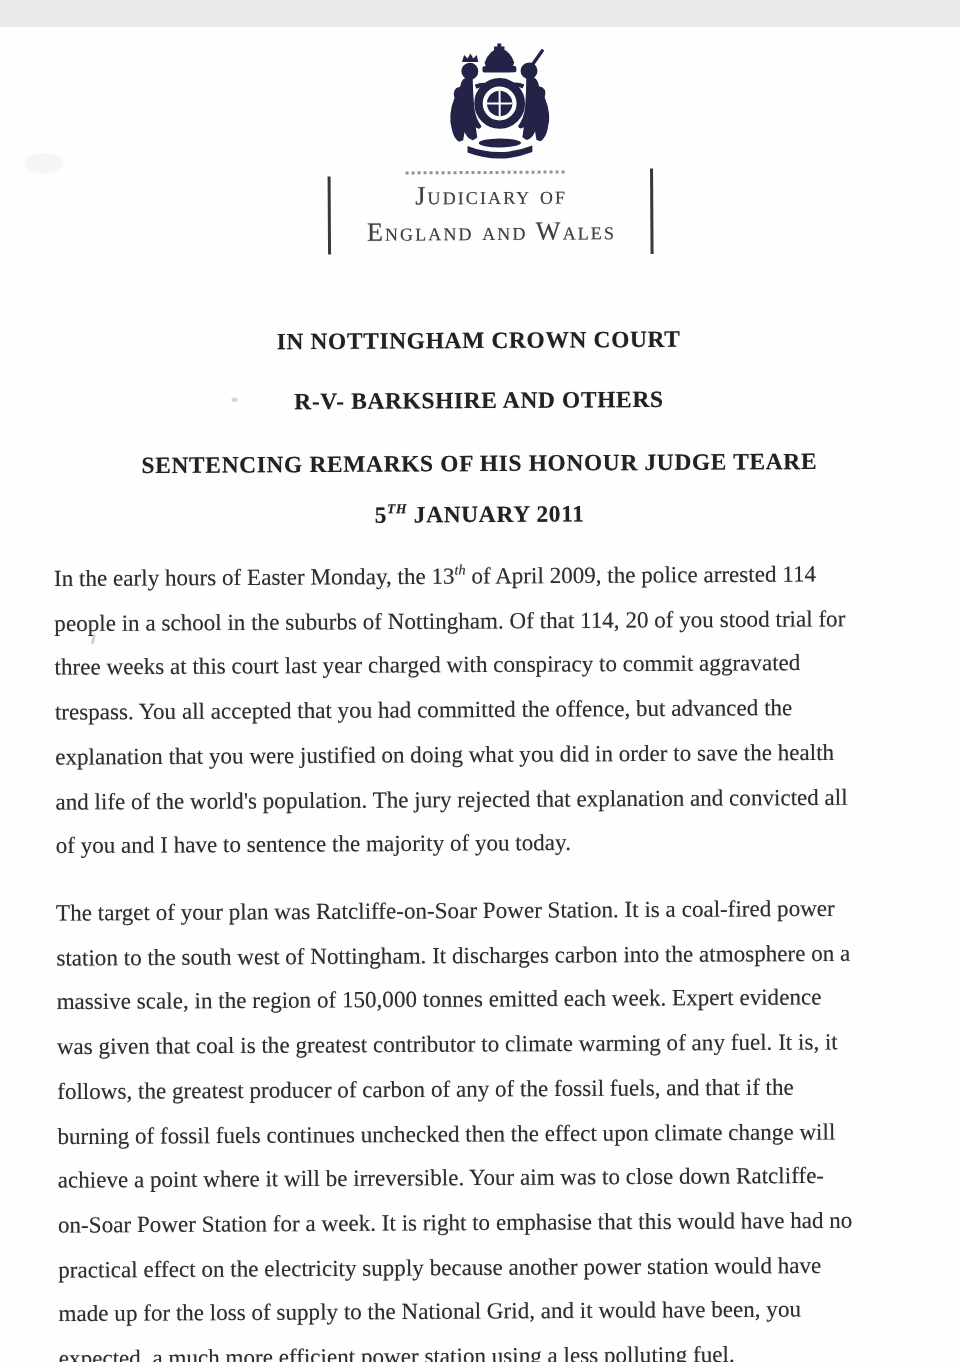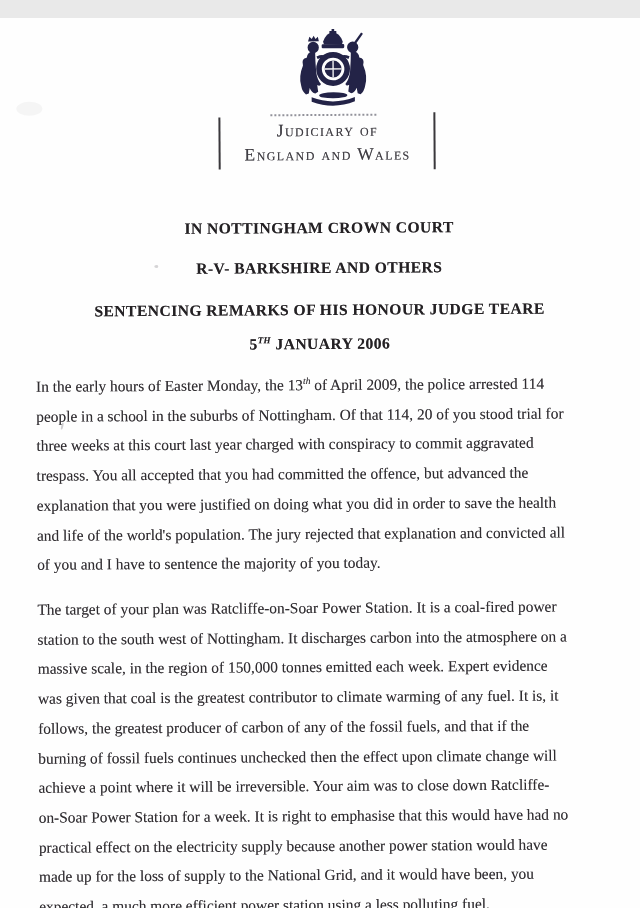--- a/index.html
+++ b/index.html
@@ -104,21 +104,21 @@
     <div class="bracket left"></div>
     <div class="bracket right"></div>
     <div class="orgname">
       <div>Judiciary of</div>
       <div>England and Wales</div>
     </div>
 
     <div class="h-line h-court">IN NOTTINGHAM CROWN COURT</div>
     <div class="h-line h-case">R-V- BARKSHIRE AND OTHERS</div>
     <div class="h-line h-remarks">SENTENCING REMARKS OF HIS HONOUR JUDGE TEARE</div>
-    <div class="h-line h-date"><span>5</span><sup class="ord">TH</sup><span> JANUARY 2006</span></div>
+    <div class="h-line h-date"><span>5</span><sup class="ord">TH</sup><span> JANUARY 2011</span></div>
 
     <div class="para para1">
       <div class="line"><span>In the early hours of Easter Monday, the 13</span><sup class="ord">th</sup><span> of April 2009, the police arrested 114</span></div>
       <div class="line">people in a school in the suburbs of Nottingham. Of that 114, 20 of you stood trial for</div>
       <div class="line">three weeks at this court last year charged with conspiracy to commit aggravated</div>
       <div class="line">trespass. You all accepted that you had committed the offence, but advanced the</div>
       <div class="line">explanation that you were justified on doing what you did in order to save the health</div>
       <div class="line">and life of the world's population. The jury rejected that explanation and convicted all</div>
       <div class="line">of you and I have to sentence the majority of you today.</div>
     </div>

